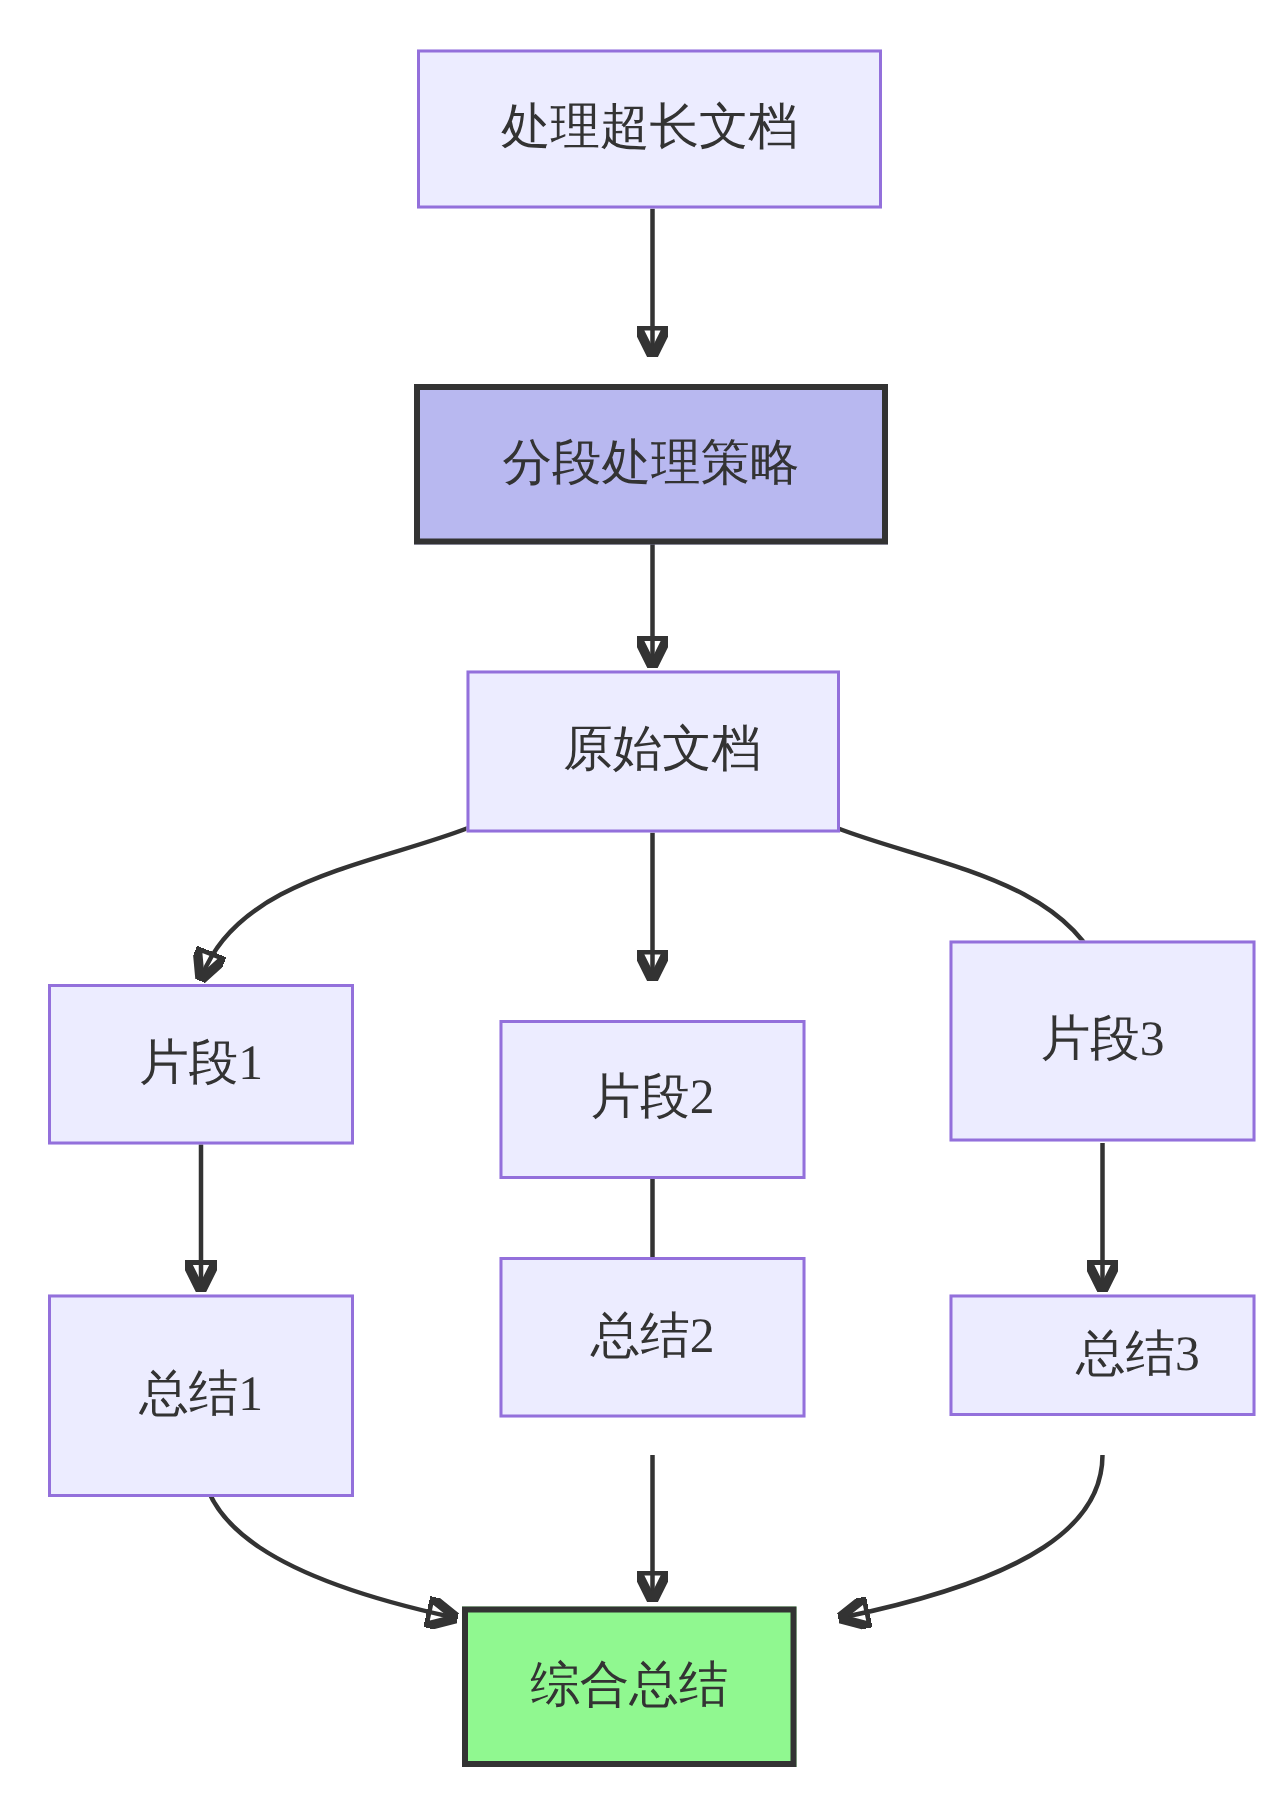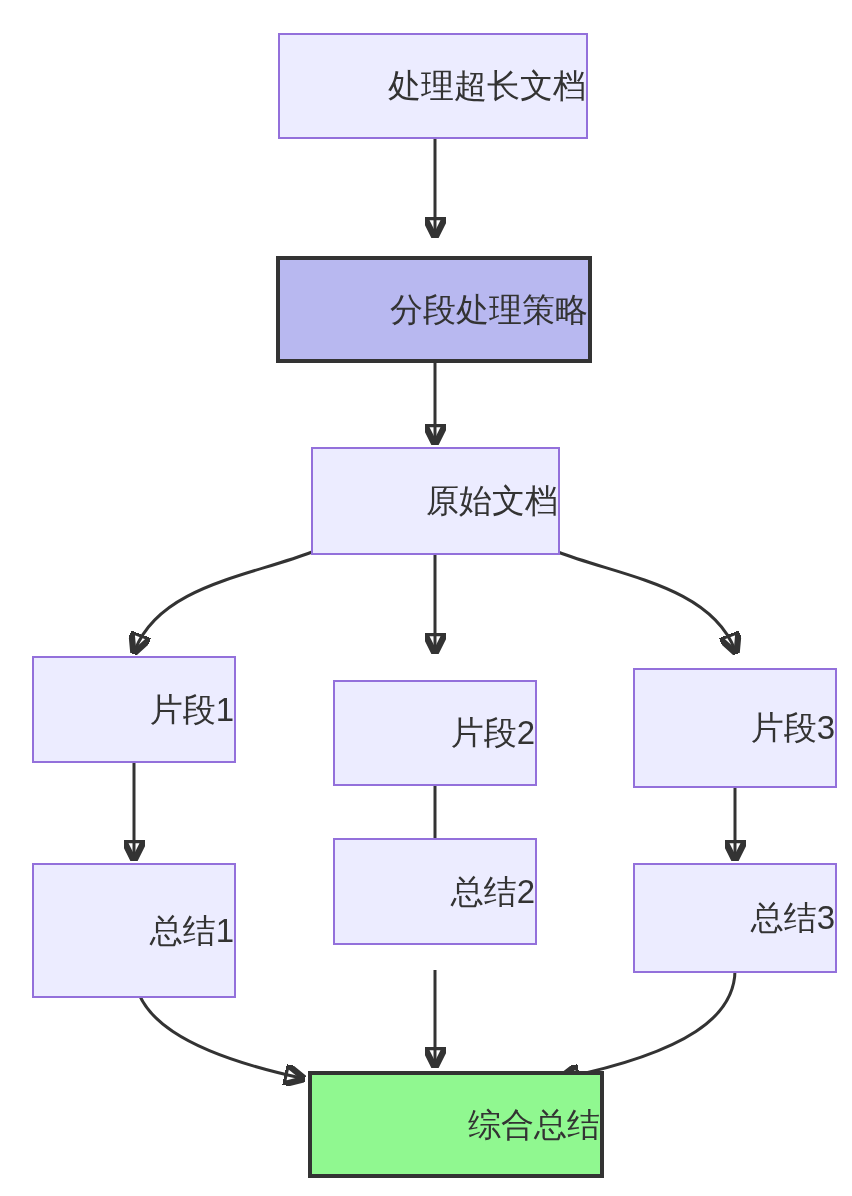--- a/index.html
+++ b/index.html
@@ -24,51 +24,52 @@
   }
   .edges path {
     fill: none;
     stroke: #333333;
     stroke-width: 3;
   }
   .node {
     position: absolute;
     display: flex;
     align-items: center;
-    justify-content: flex-end;
+    justify-content: center;
     box-sizing: border-box;
     font-size: 33px;
     line-height: 1.2;
     color: #333333;
     text-align: center;
     white-space: nowrap;
+    font-family: Liberation Serif, serif;
   }
   .node.plain {
     background: #ECECFF;
     border: 2px solid #9370DB;
   }
   .node.accent {
     background: #b8b8f0;
     border: 4px solid #333333;
   }
   .node.result {
     background: #90f890;
     border: 4px solid #333333;
   }
   
   .n-a  { left: 278px; top:  33px; width: 310px; height: 106px; }
   .n-b  { left: 276px; top: 256px; width: 316px; height: 107px; }
   .n-c  { left: 311px; top: 447px; width: 249px; height: 108px; padding-left: 12px; }
   .n-d1 { left:  32px; top: 656px; width: 204px; height: 107px; }
   .n-d2 { left: 333px; top: 680px; width: 204px; height: 106px; }
-  .n-d3 { left: 633px; top: 668px; width: 204px; height: 120px; }
+  .n-d3 { left: 633px; top: 627px; width: 204px; height: 134px; }
   .n-e1 { left:  32px; top: 863px; width: 204px; height: 135px; }
   .n-e2 { left: 333px; top: 838px; width: 204px; height: 107px; }
-  .n-e3 { left: 633px; top: 863px; width: 204px; height: 110px; padding-left: 47px; }
-  .n-f  { left: 308px; top: 1071px; width: 296px; height: 107px; }
+  .n-e3 { left: 633px; top: 863px; width: 204px; height: 81px; padding-left: 47px; }
+  .n-f  { left: 308px; top: 1071px; width: 223px; height: 107px; }
 </style>
 </head>
 <body>
 
 <div class="canvas">
 
   <svg class="edges" viewBox="0 0 852 1196" xmlns="http://www.w3.org/2000/svg">
     <defs>
       <marker id="arrowhead" viewBox="0 0 10 10" refX="8" refY="5" markerWidth="7" markerHeight="7" orient="auto">
         <path d="M 0 0 L 10 5 L 0 10 z" fill="#333333" stroke="none"></path>

